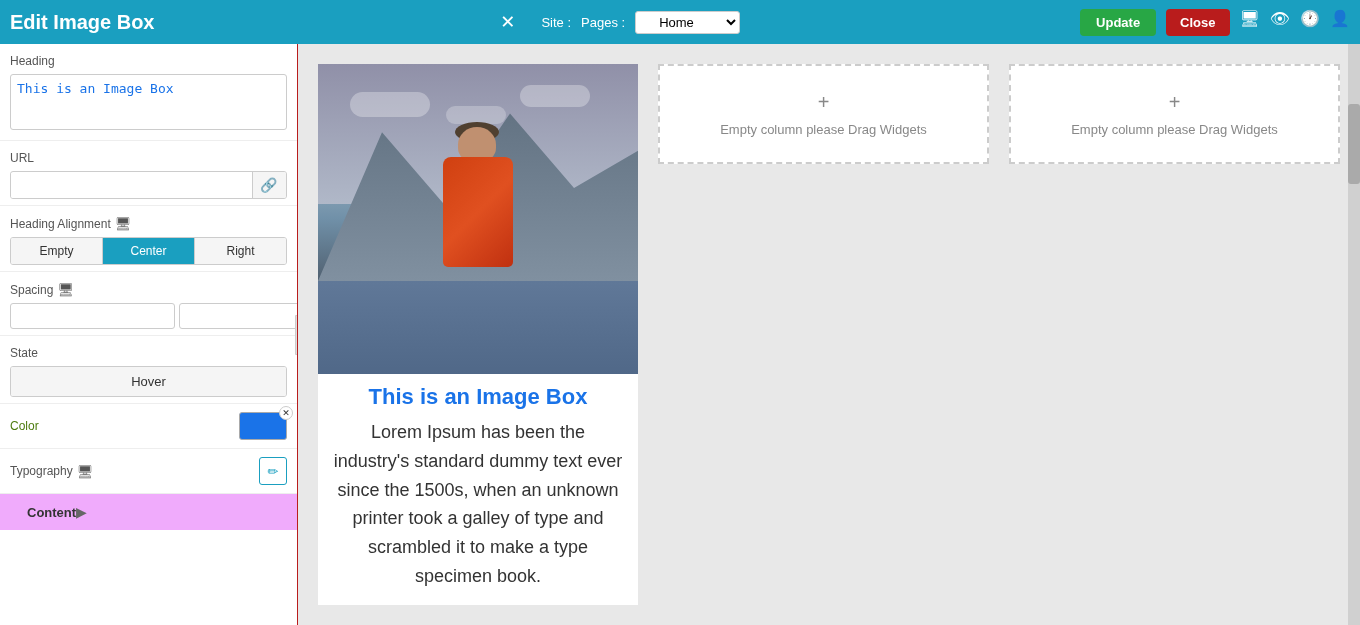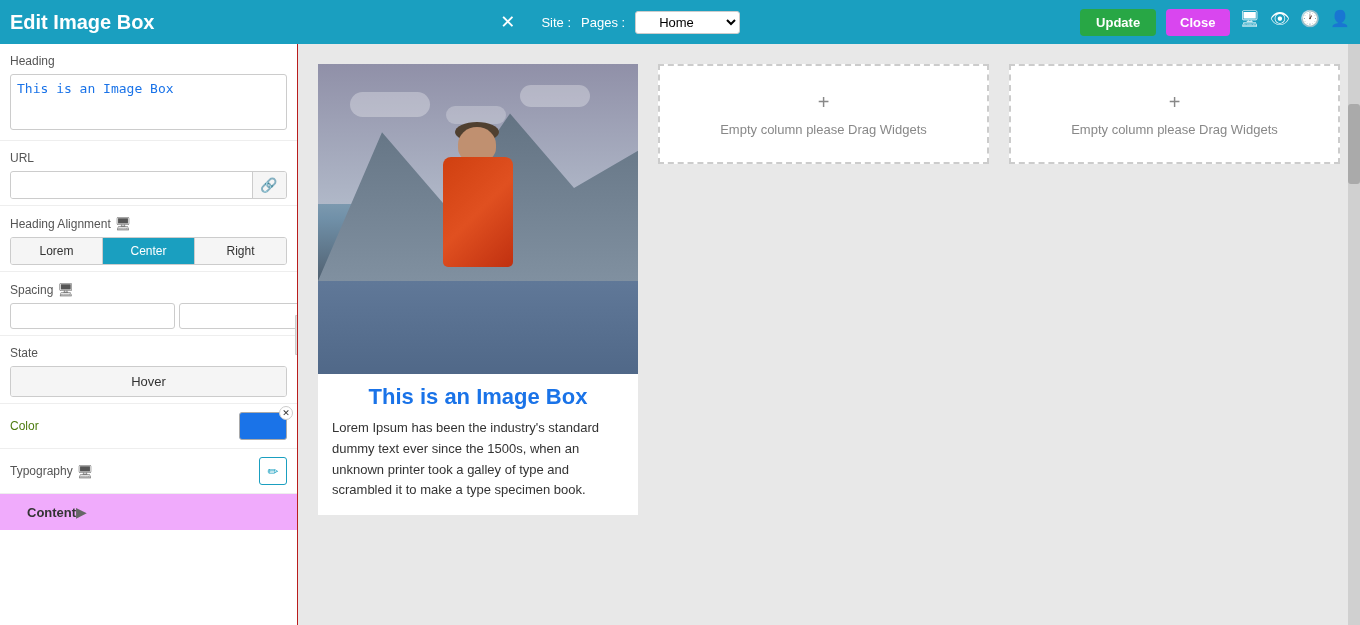--- a/index.html
+++ b/index.html
@@ -41,21 +41,21 @@
       background: #28a745;
       color: white;
       border: none;
       padding: 6px 16px;
       border-radius: 4px;
       font-size: 13px;
       font-weight: bold;
       cursor: pointer;
     }
     .btn-close-red {
-      background: #d946ef;
+      background: #b91c1c;
       color: white;
       border: none;
       padding: 6px 14px;
       border-radius: 4px;
       font-size: 13px;
       font-weight: bold;
       cursor: pointer;
     }
 
     
@@ -412,23 +412,23 @@
       background: white;
     }
     .image-box-heading {
       font-size: 22px;
       font-weight: bold;
       color: #1a73e8;
       margin-bottom: 8px;
       text-align: center;
     }
     .image-box-text {
-      font-size: 13px;
+      font-size: 18px;
       color: #333;
-      text-align: left;
+      text-align: center;
       line-height: 1.6;
     }
     .empty-col {
       flex: 1;
       border: 2px dashed #ccc;
       background: white;
       min-height: 100px;
       display: flex;
       flex-direction: column;
       align-items: center;
@@ -518,21 +518,21 @@
         <span class="link-icon">🔗</span>
       </div>
     </div>
 
     <div class="panel-section">
       <div class="section-label-with-icon">
         <span>Heading Alignment</span>
         <span style="font-size:13px;">🖥</span>
       </div>
       <div class="align-buttons">
-        <button class="align-btn">Lorem</button>
+        <button class="align-btn">Empty</button>
         <button class="align-btn active">Center</button>
         <button class="align-btn">Right</button>
       </div>
     </div>
 
     <div class="panel-section">
       <div class="section-label-with-icon">
         <span>Spacing</span>
         <span style="font-size:13px;">🖥</span>
       </div>

